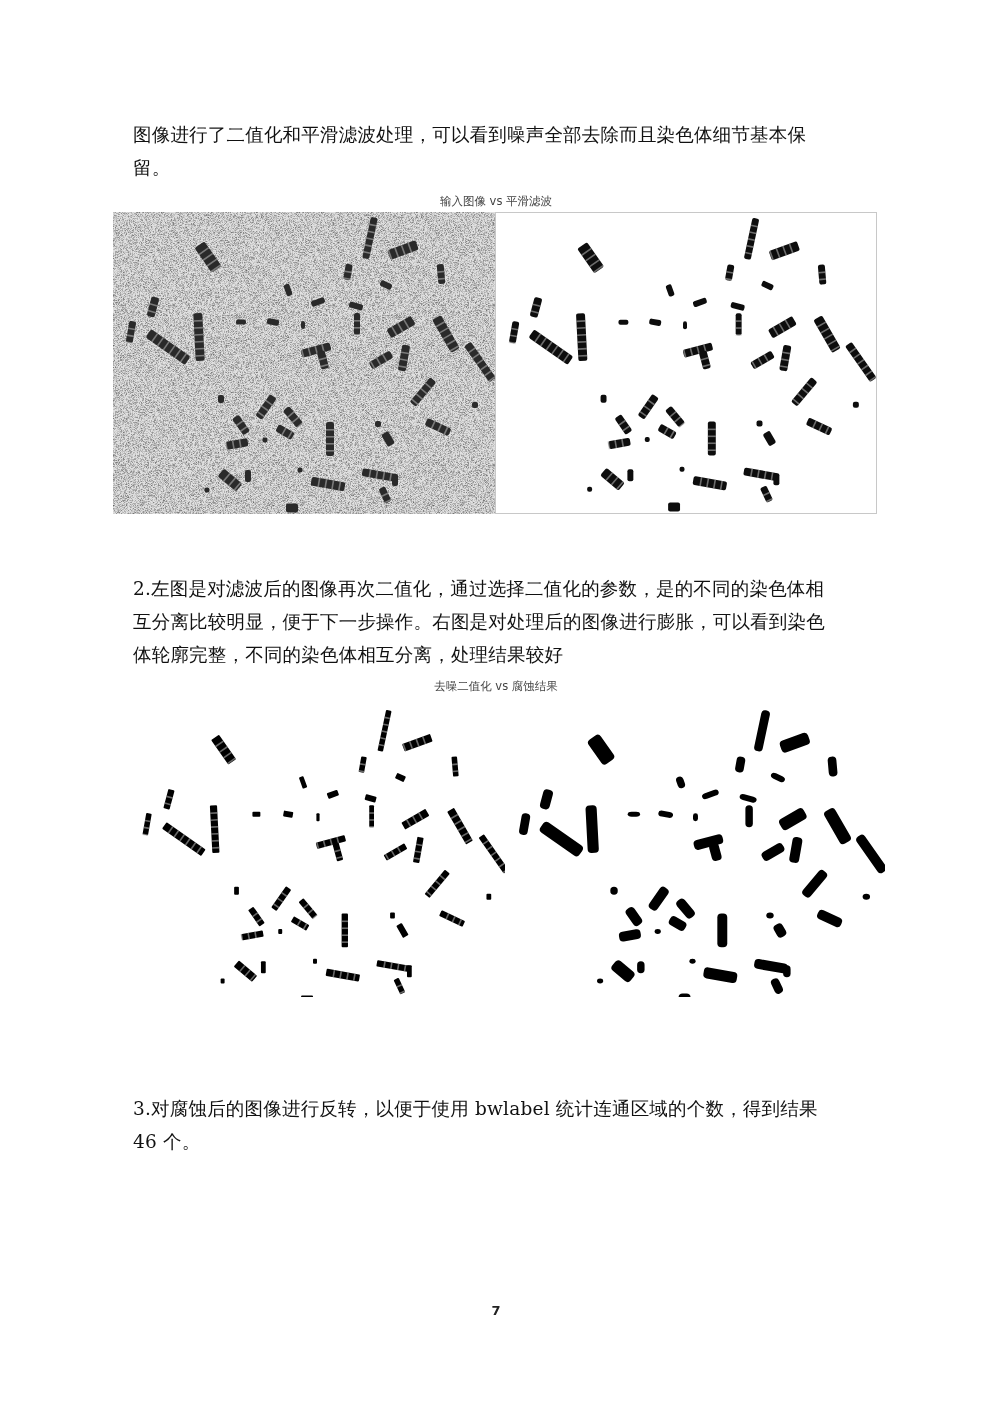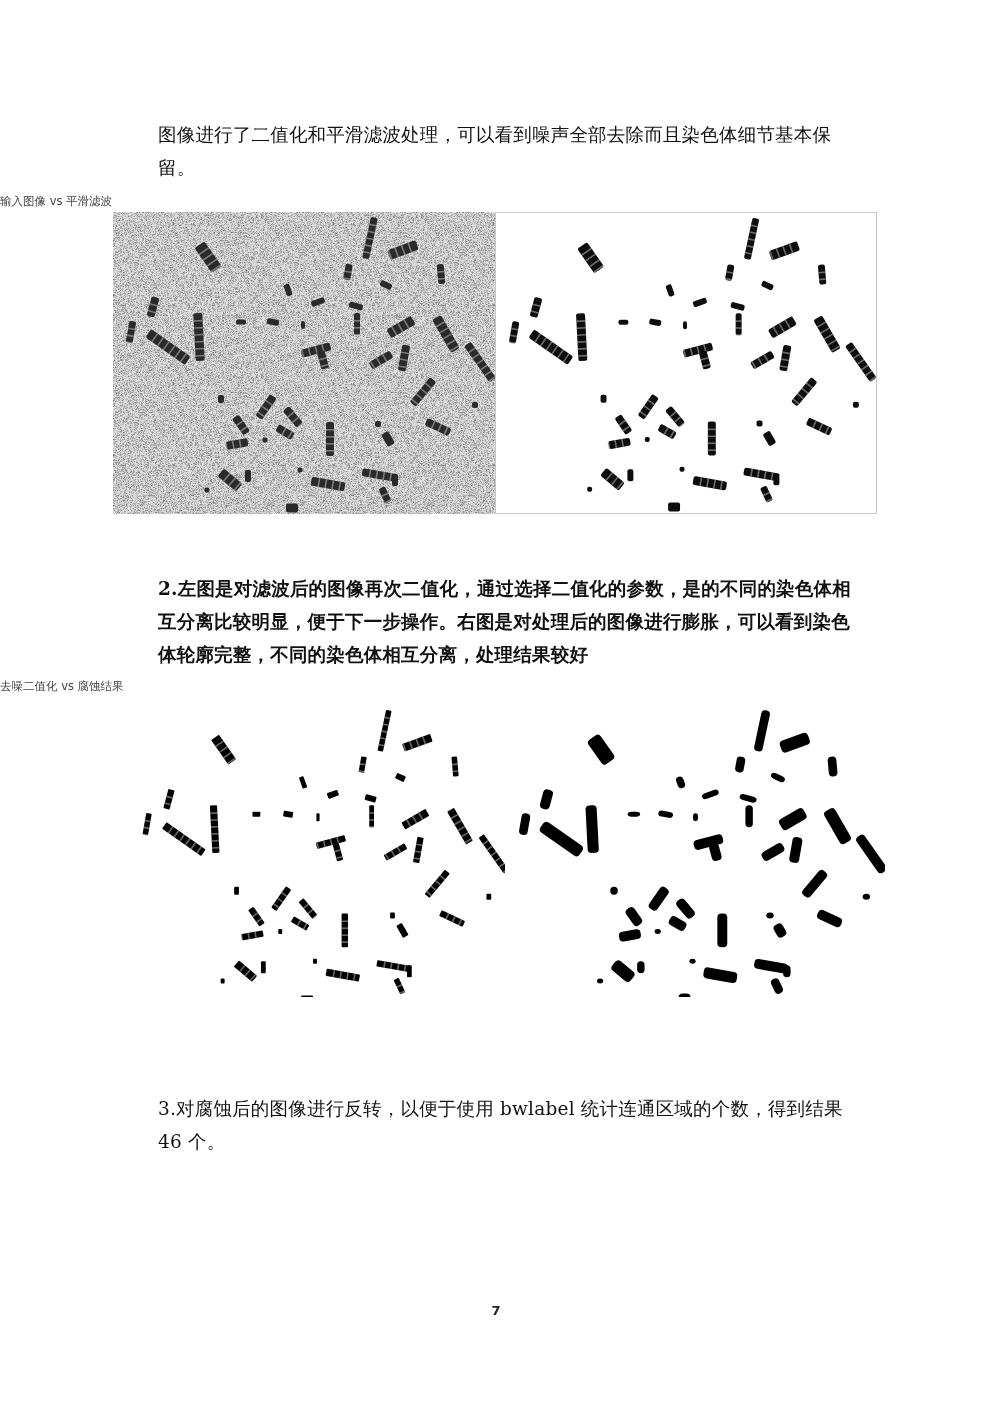--- a/index.html
+++ b/index.html
@@ -1,20 +1,20 @@
 <!DOCTYPE html>
 <html><head>
 <meta charset="utf-8">
 <style>
   html, body { margin: 0; padding: 0; background: #ffffff; }
   body { width: 992px; height: 1403px; position: relative; overflow: hidden;
          font-family: "DejaVu Serif", "Liberation Serif", serif; color: #111; }
-  .para { position: absolute; left: 158px; width: 700px; font-size: 18.5px;
+  .para { position: absolute; left: 133px; width: 700px; font-size: 18.5px;
           line-height: 33px; letter-spacing: 0.2px; margin: 0; }
-  .caption { position: absolute; left: 0; width: 992px; text-align: left;
+  .caption { position: absolute; left: 0; width: 992px; text-align: center;
              font-family: "DejaVu Sans", "Liberation Sans", sans-serif;
              font-size: 11.5px; color: #444; }
   .fig { position: absolute; }
   .panel { position: absolute; overflow: hidden; }
   .panel svg { display: block; }
   .noise-panel { background: #d9d9d9; }
   .bordered { border: 1px solid #c8c8c8; box-sizing: border-box; background: #fff; }
   .page-number { position: absolute; left: 0; width: 992px; top: 1303px;
                  text-align: center; font-family: "DejaVu Sans", "Liberation Sans", sans-serif;
                  font-size: 13px; font-weight: bold; color: #222; }
@@ -335,21 +335,21 @@
           <rect x="268.5" y="275" width="7" height="16" rx="2" transform="rotate(-25 272 283)"></rect>
           <rect x="268.5" y="282" width="7" height="1.6" fill="#bbb" opacity="0.55" transform="rotate(-25 272 283)"></rect>
           <rect x="268.5" y="289" width="7" height="1.6" fill="#bbb" opacity="0.55" transform="rotate(-25 272 283)"></rect>
           <rect x="174.5" y="290" width="9" height="12" rx="2" transform="rotate(-90 179 296)"></rect>
           <rect x="279" y="262" width="6" height="12" rx="2" transform="rotate(0 282 268)"></rect>
         </g>
     </svg>
   </div>
 </div>
 
-<p class="para" style="top:572px;font-weight:bold;">2.左图是对滤波后的图像再次二值化，通过选择二值化的参数，是的不同的染色体相互分离比较明显，便于下一步操作。右图是对处理后的图像进行膨胀，可以看到染色体轮廓完整，不同的染色体相互分离，处理结果较好</p>
+<p class="para" style="top:572px;">2.左图是对滤波后的图像再次二值化，通过选择二值化的参数，是的不同的染色体相互分离比较明显，便于下一步操作。右图是对处理后的图像进行膨胀，可以看到染色体轮廓完整，不同的染色体相互分离，处理结果较好</p>
 
 <div class="caption" style="top:679px;">去噪二值化 vs 腐蚀结果</div>
 
 <div class="fig" style="left:125px; top:697px; width:760px; height:300px;">
   <div class="panel" style="left:0; top:0; width:380px; height:300px;">
     <svg width="380" height="300" viewBox="-4 -8 382 302">
       <g id="g-binary" fill="#000">
           <rect x="90.2" y="30" width="9.600000000000001" height="30" rx="1" transform="rotate(-35 95 45)"></rect>
           <rect x="90.2" y="37" width="9.600000000000001" height="1.6" fill="#bbb" opacity="0.55" transform="rotate(-35 95 45)"></rect>
           <rect x="90.2" y="44" width="9.600000000000001" height="1.6" fill="#bbb" opacity="0.55" transform="rotate(-35 95 45)"></rect>

